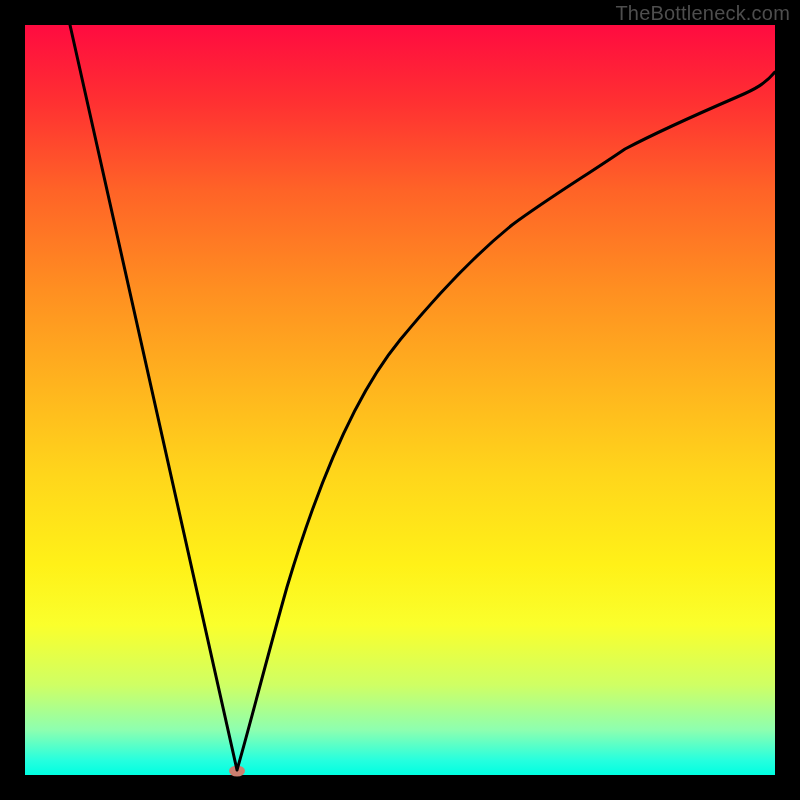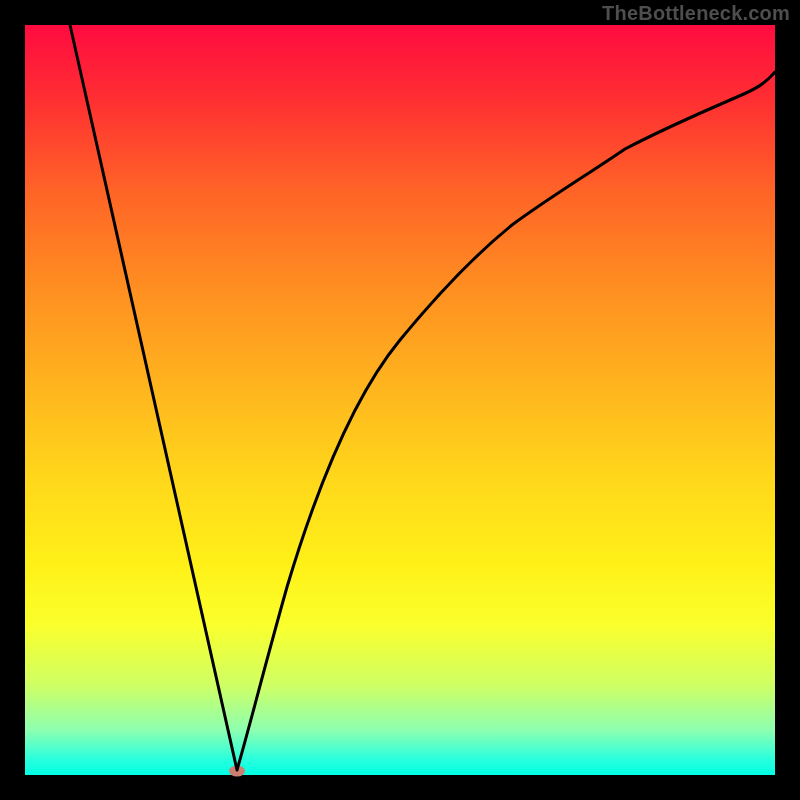--- a/index.html
+++ b/index.html
@@ -33,21 +33,21 @@
       #00ffe2 100%
     );
   }
 
   .watermark {
     position: absolute;
     top: 2px;
     right: 10px;
     color: #4e4e4e;
     font-size: 20px;
-    font-weight: 700;
+    font-weight: 400;
     letter-spacing: 0.2px;
     z-index: 5;
     text-align: right;
   }
 
   .curve-svg {
     position: absolute;
     left: 25px;
     top: 25px;
     width: 750px;

